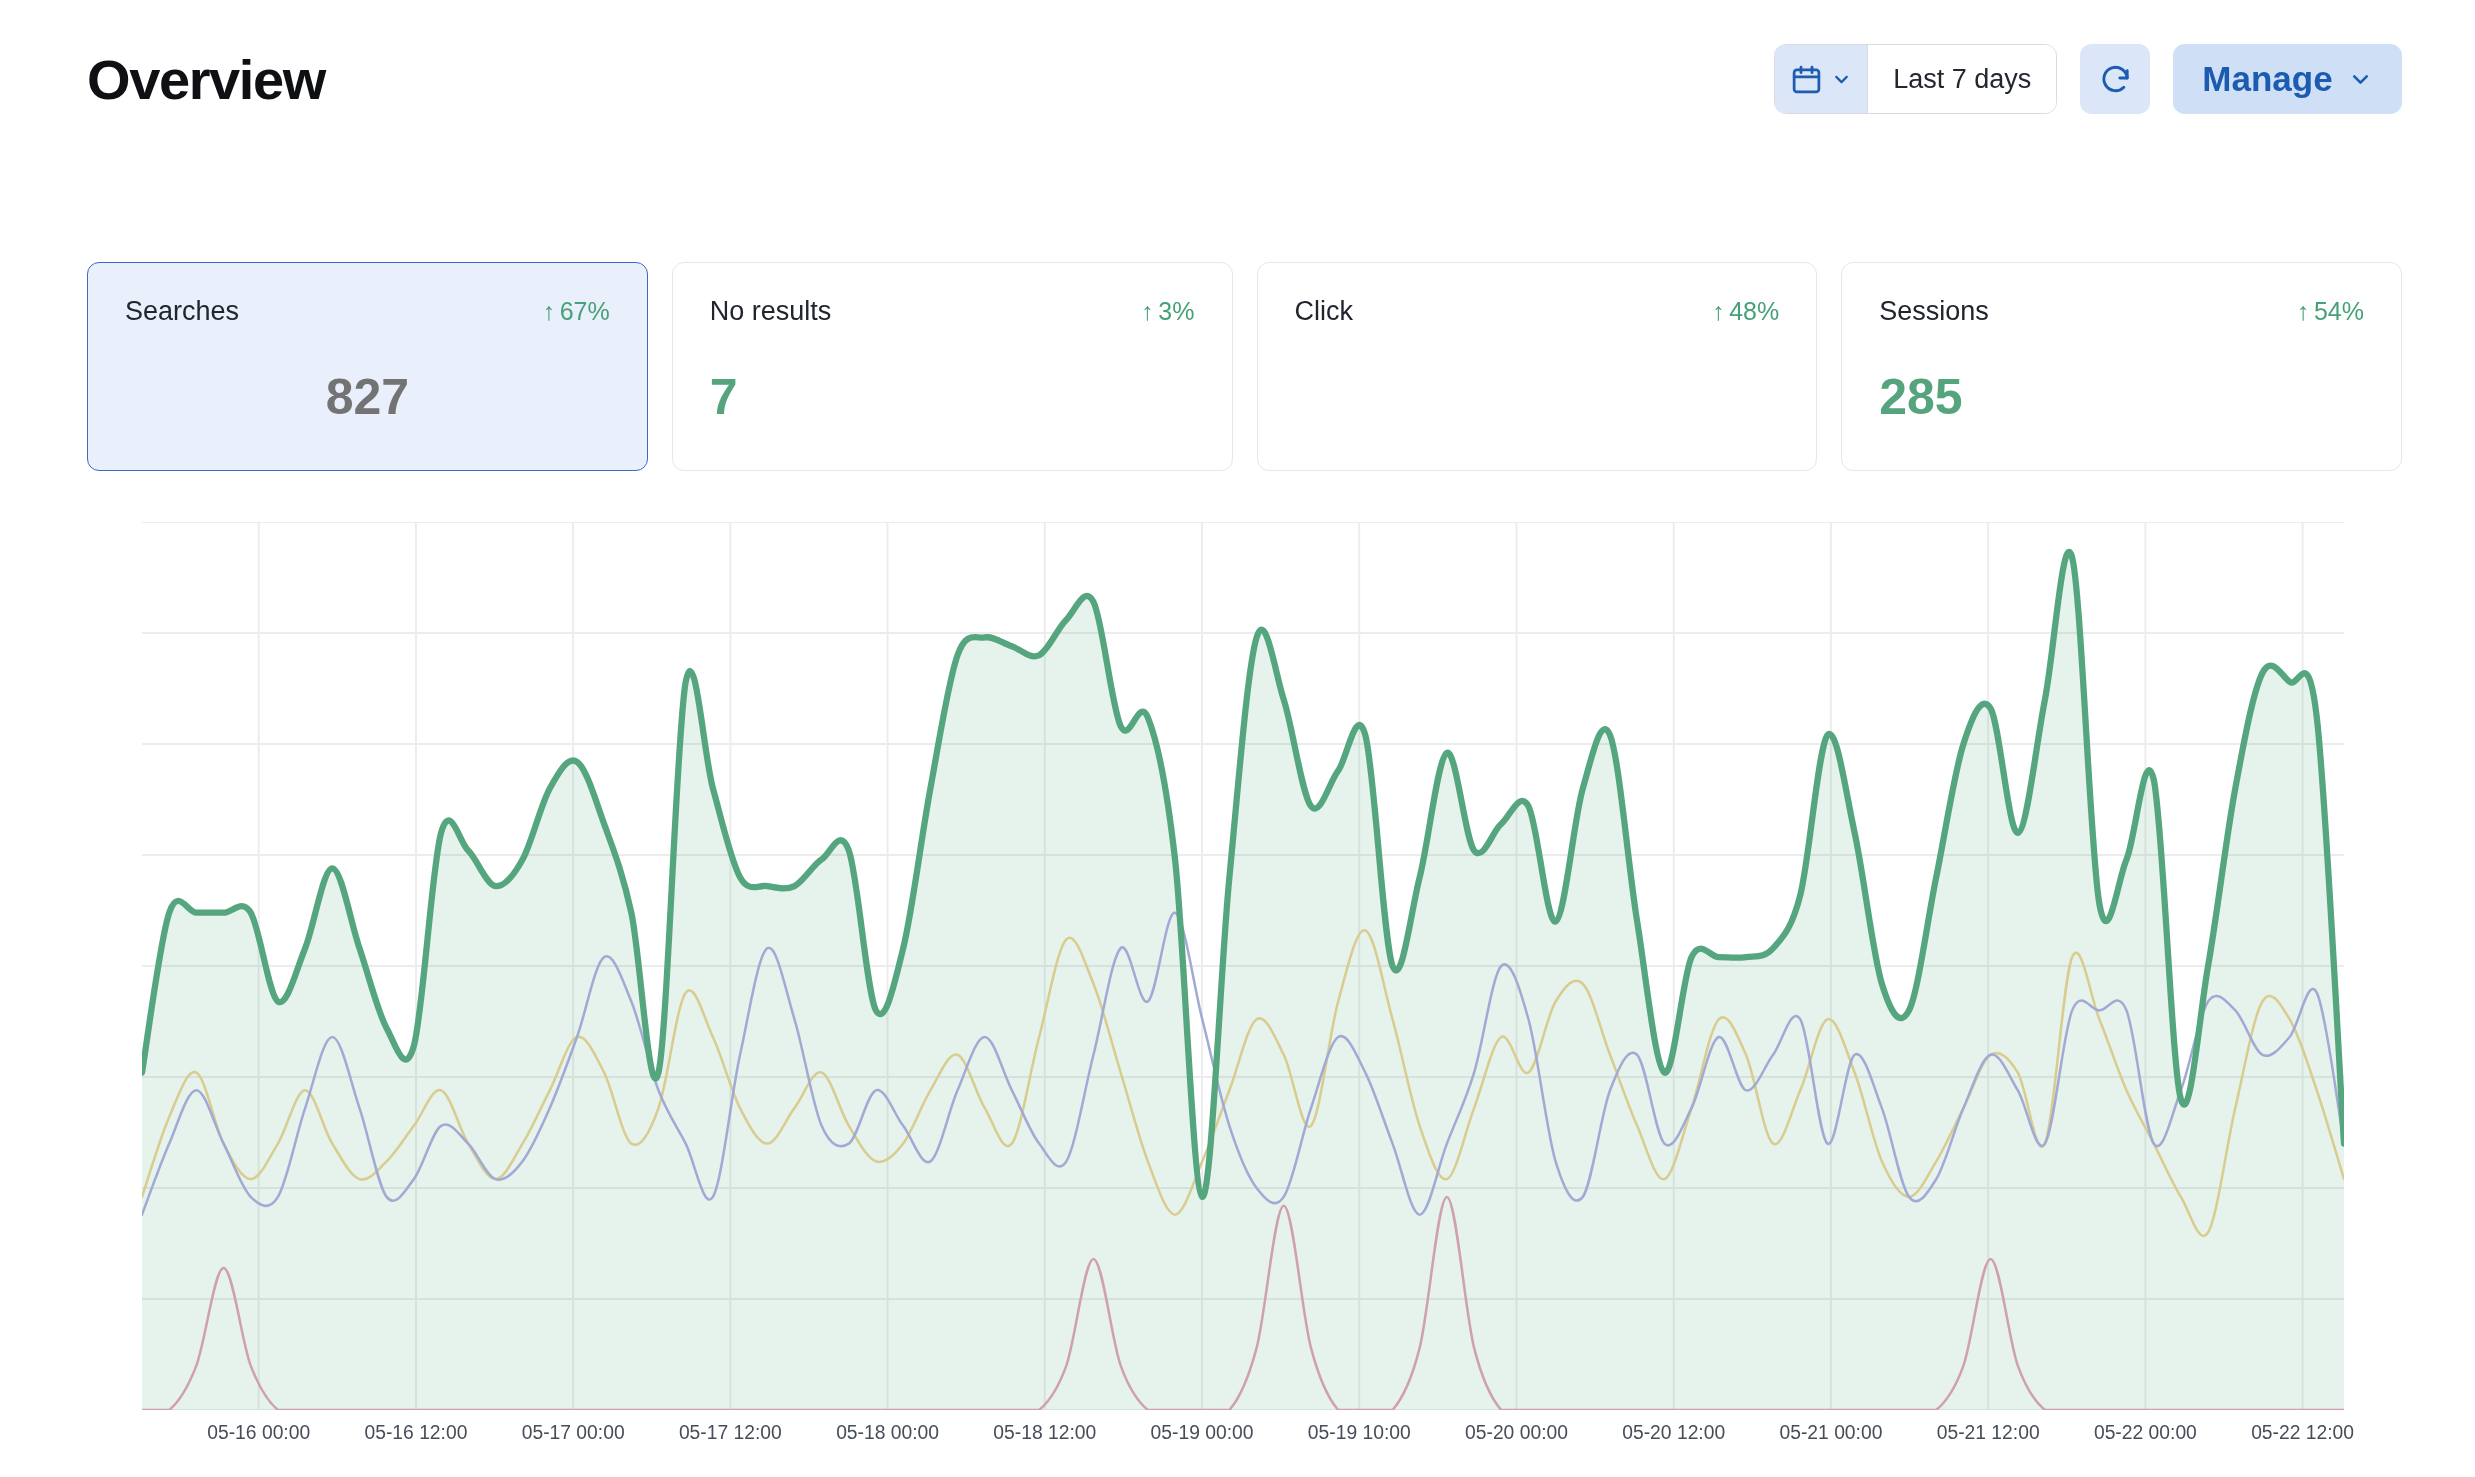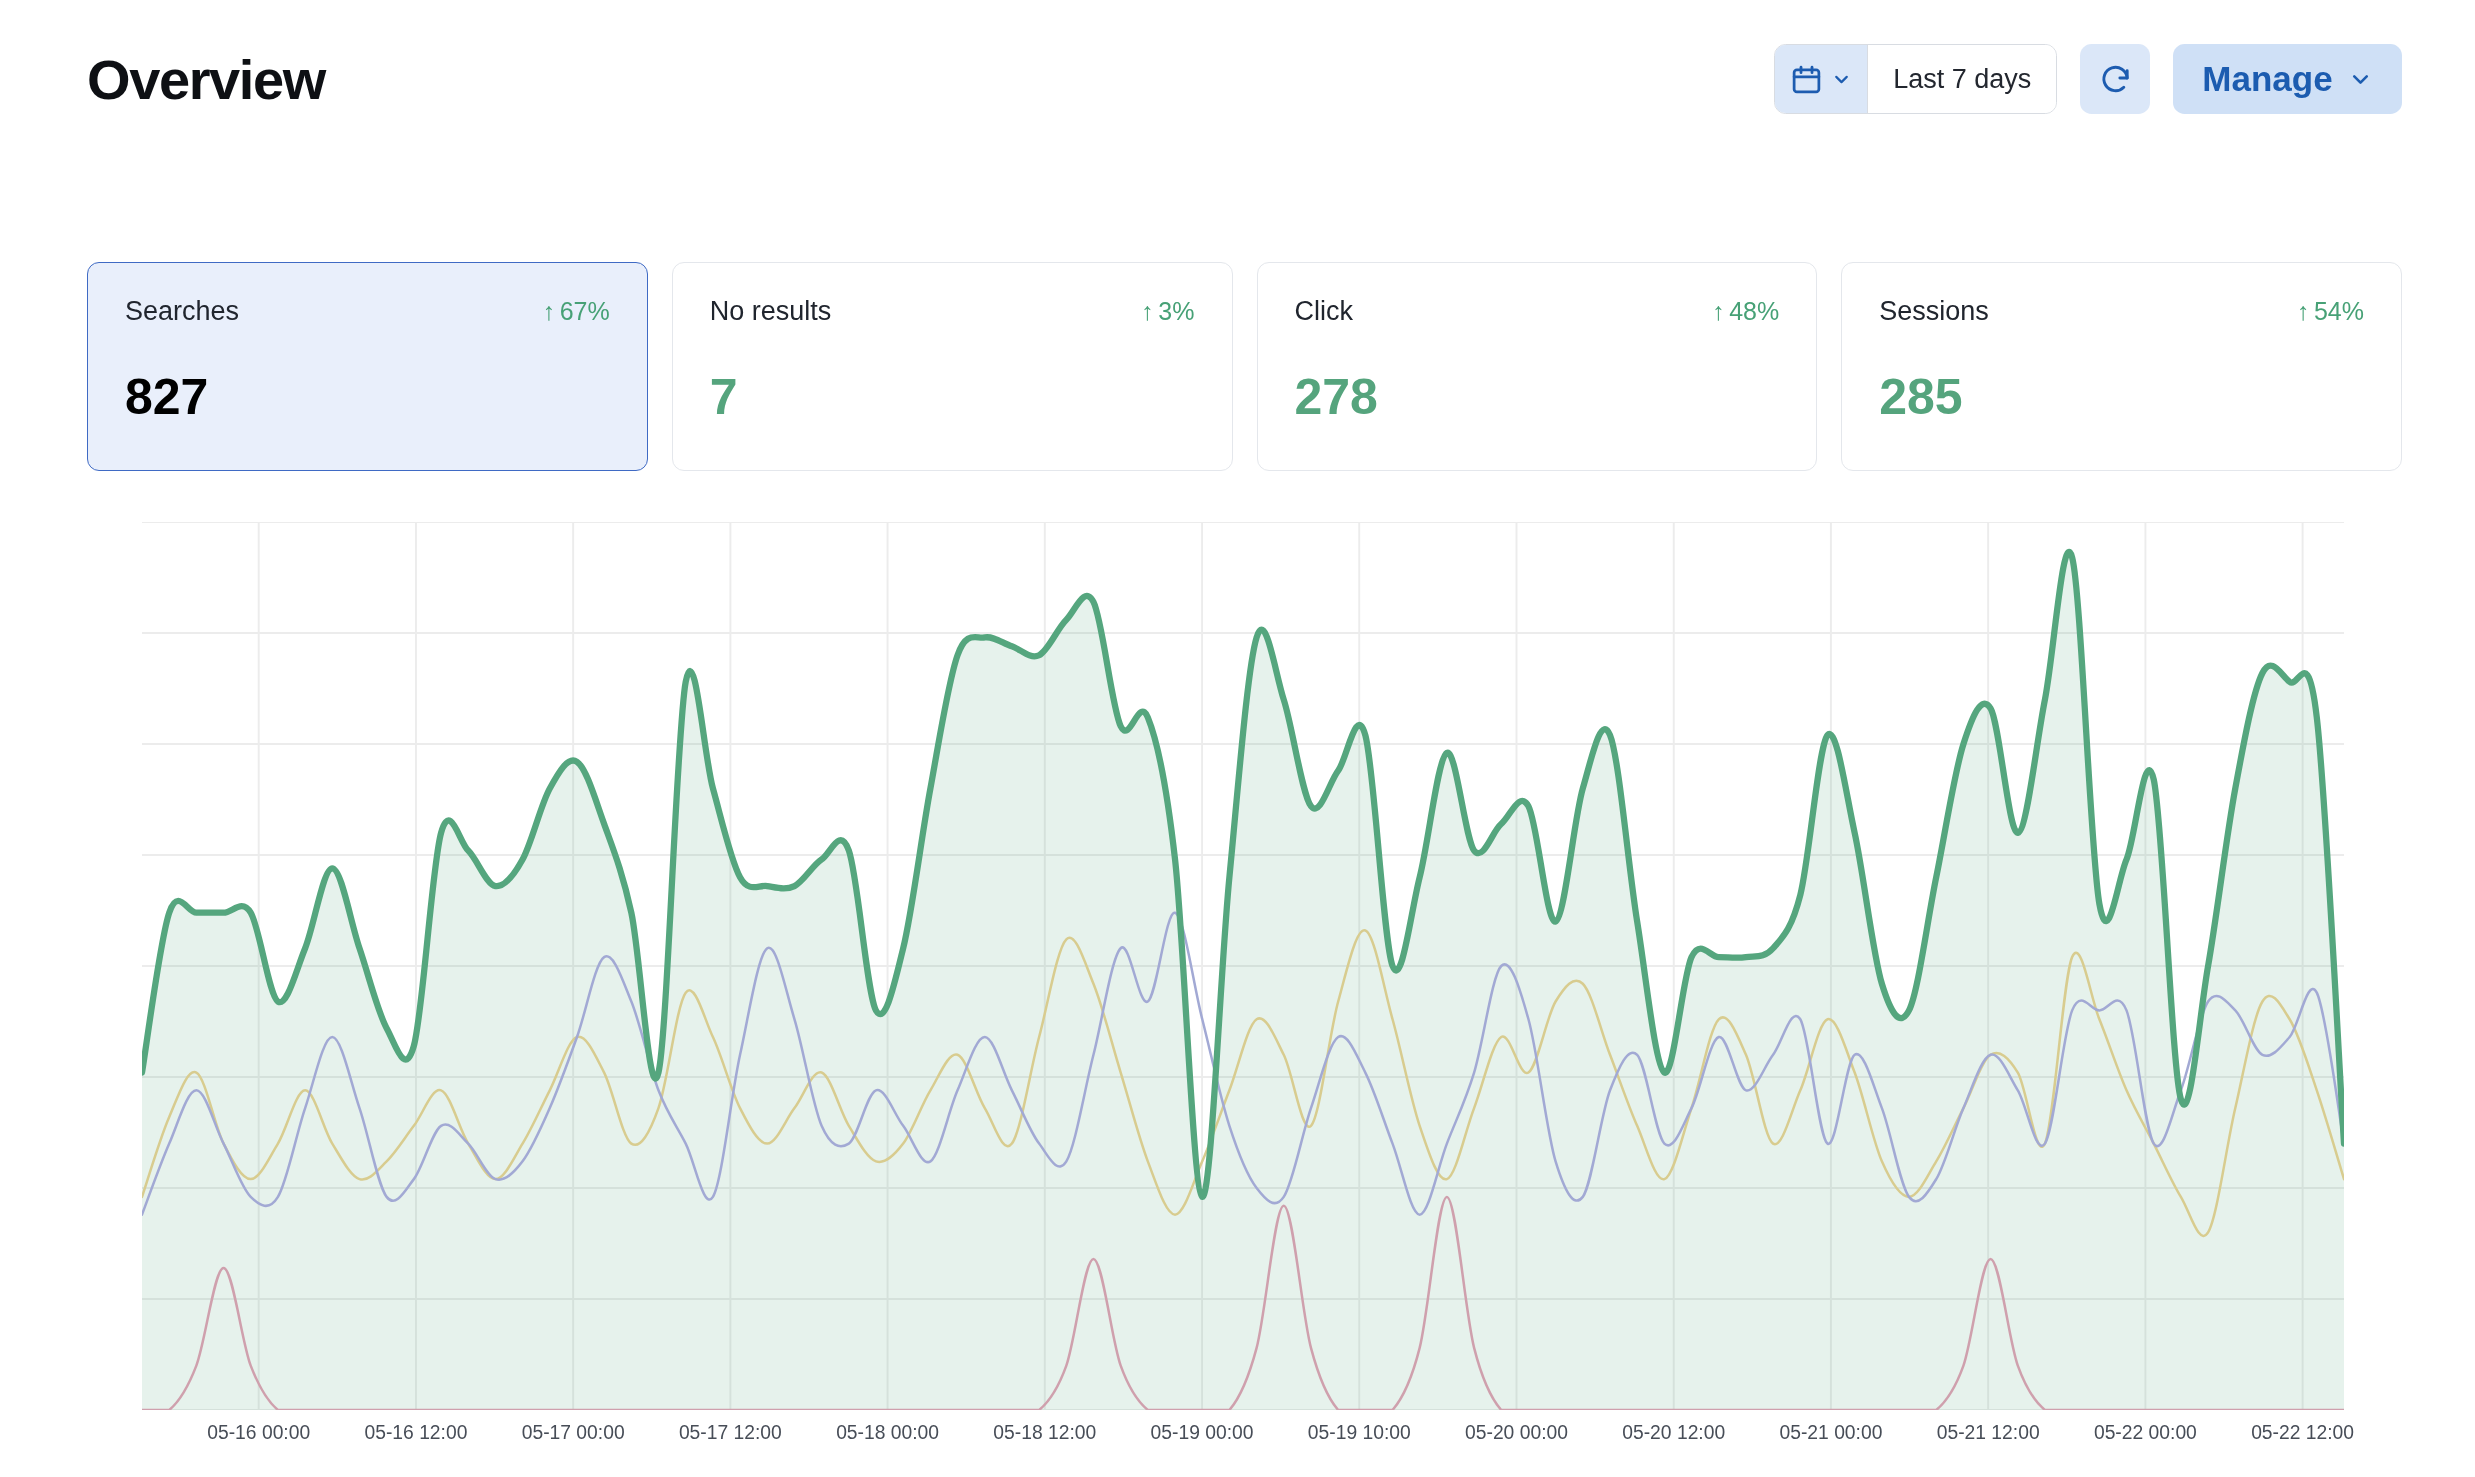--- a/index.html
+++ b/index.html
@@ -17,21 +17,21 @@
   .manage-btn { height:70px; border:none; border-radius:11.6px; background:#cfe0f6; color:#1c5cb0; font-size:35px; font-weight:700; display:flex; align-items:center; gap:15.4px; padding:0 29px; cursor:pointer; font-family:inherit; }
   .icn { display:flex; align-items:center; justify-content:center; }
 
   .cards { display:flex; gap:24px; margin-top:148px; }
   .card { flex:1; height:209px; background:#ffffff; border:1.9px solid #e4e7ec; border-radius:12px; padding:33px 37px; cursor:pointer; }
   .card.selected { background:#e9effb; border-color:#3f6ac4; }
   .card-top { display:flex; justify-content:space-between; align-items:center; }
   .card-label { font-size:27px; color:#20252e; }
   .card-change { font-size:25px; color:#47a176; display:flex; gap:4.8px; align-items:center; }
   .card-value { font-size:50px; font-weight:700; color:#55a47d; margin-top:41px; }
-  .card.selected .card-value { color:#000000; }
+  .card.selected .card-value { color:#737373;text-align:center; }
 
   .chart { margin-top:51px; margin-left:55px; width:2202px; position:relative; }
   .plot { width:2202px; height:888px; position:relative; }
   #chart-svg { width:100%; height:100%; display:block; }
   .x-axis { position:relative; height:35px; margin-top:11.6px; width:2202px; }
   .tick { position:absolute; transform:translateX(-50%); font-size:19.3px; color:#474d57; white-space:nowrap; }
 </style>
 </head>
 <body>
 
@@ -101,21 +101,20 @@
       <div class="card-value">7</div>
     </div>
     <div class="card">
       <div class="card-top">
         <span class="card-label">Click</span>
         <span class="card-change">
             <span>↑</span>
             <span>48%</span>
           </span>
       </div>
-      <div class="card-value">278</div>
     </div>
     <div class="card">
       <div class="card-top">
         <span class="card-label">Sessions</span>
         <span class="card-change">
             <span>↑</span>
             <span>54%</span>
           </span>
       </div>
       <div class="card-value">285</div>

